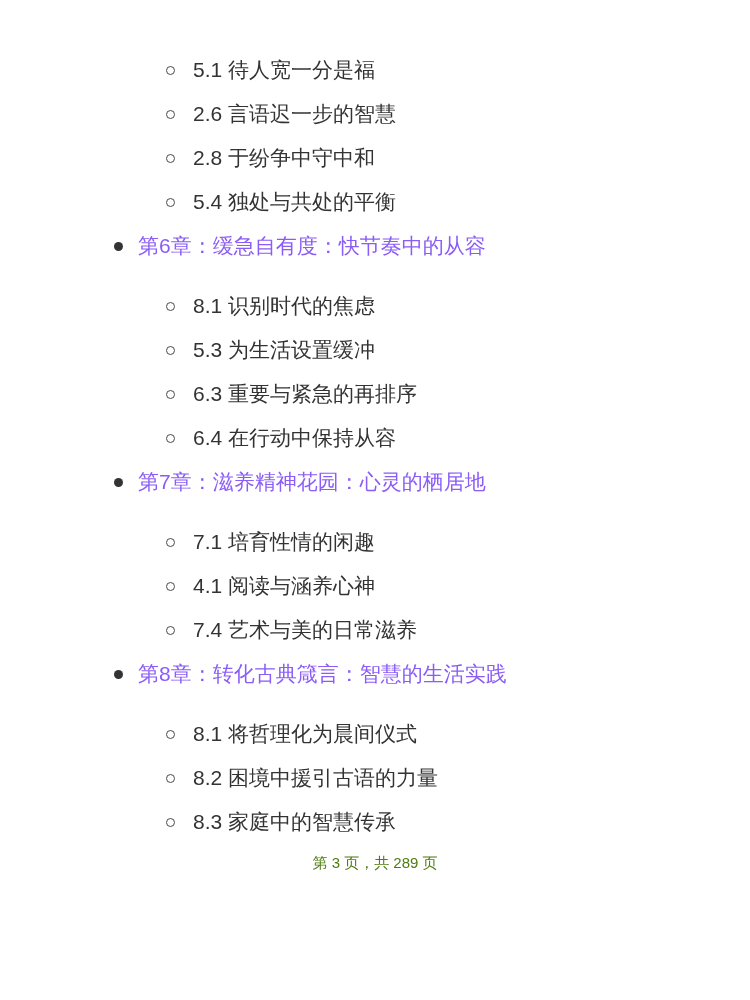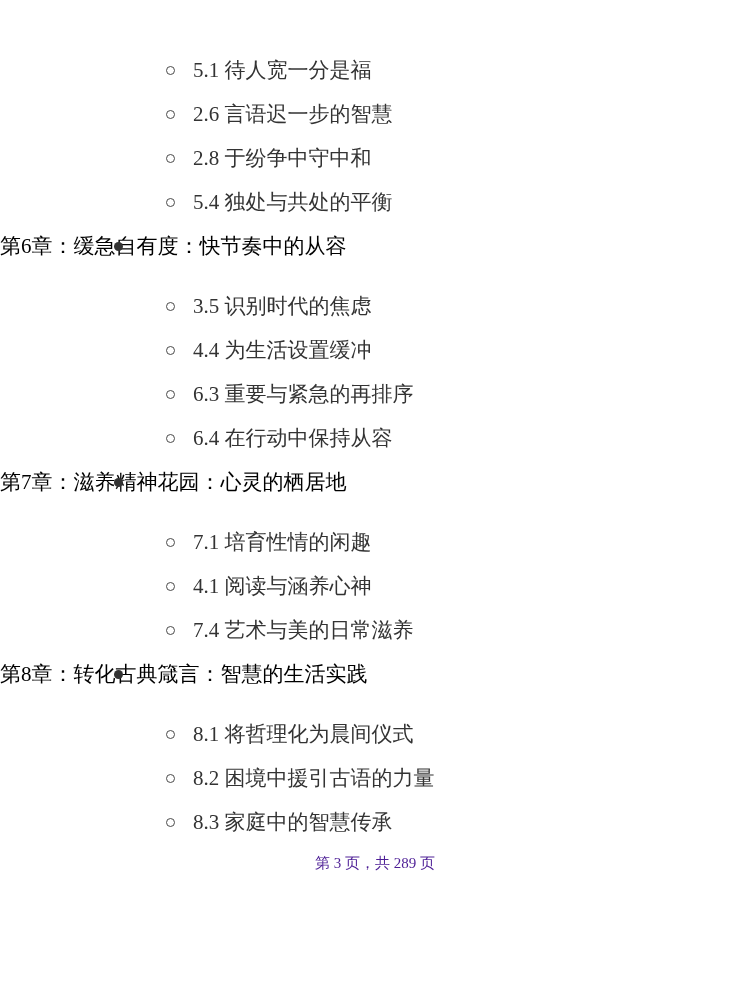--- a/index.html
+++ b/index.html
@@ -9,21 +9,20 @@
     background: #ffffff;
     font-family: "Liberation Sans", "DejaVu Sans", sans-serif;
     color: #333333;
     overflow: hidden;
   }
   .doc {
     position: relative;
     width: 750px;
     height: 1000px;
     padding-top: 56px;
-    font-family: Liberation Serif, serif;
   }
   .sub-item {
     position: relative;
     height: 28px;
     margin-bottom: 16px;
     padding-left: 193px;
     font-size: 21px;
     line-height: 28px;
     color: #333333;
   }
@@ -35,39 +34,40 @@
     height: 9px;
     border: 1.5px solid #4a4a4a;
     border-radius: 50%;
     background: transparent;
   }
   .chapter-line {
     position: relative;
     height: 28px;
     margin-top: 11px;
     margin-bottom: 32px;
+    padding-left: 138px;
     font-size: 21px;
     line-height: 28px;
-    color: #000000;
+    color: #8b5cf6;
   }
   .bullet-disc {
     position: absolute;
     left: 114px;
     top: 10px;
     width: 9px;
     height: 9px;
     background: #333333;
     border-radius: 50%;
   }
   .footer {
     margin-top: 18px;
     text-align: center;
     font-size: 15px;
     line-height: 18px;
-    color: #4c1d95;
+    color: #4d7c0f;
   }
 </style>
 </head>
 <body>
 
 <div class="doc">
 
   <div>
     <div class="sub-item">
       <span class="bullet-circle"></span>
@@ -88,25 +88,25 @@
   </div>
 
   <div>
     <div class="chapter-line">
       <span class="bullet-disc"></span>
       <span>第6章：缓急自有度：快节奏中的从容</span>
     </div>
     <div>
       <div class="sub-item">
         <span class="bullet-circle"></span>
-        <span>3.5 识别时代的焦虑</span>
+        <span>8.1 识别时代的焦虑</span>
       </div>
       <div class="sub-item">
         <span class="bullet-circle"></span>
-        <span>4.4 为生活设置缓冲</span>
+        <span>5.3 为生活设置缓冲</span>
       </div>
       <div class="sub-item">
         <span class="bullet-circle"></span>
         <span>6.3 重要与紧急的再排序</span>
       </div>
       <div class="sub-item">
         <span class="bullet-circle"></span>
         <span>6.4 在行动中保持从容</span>
       </div>
     </div>

